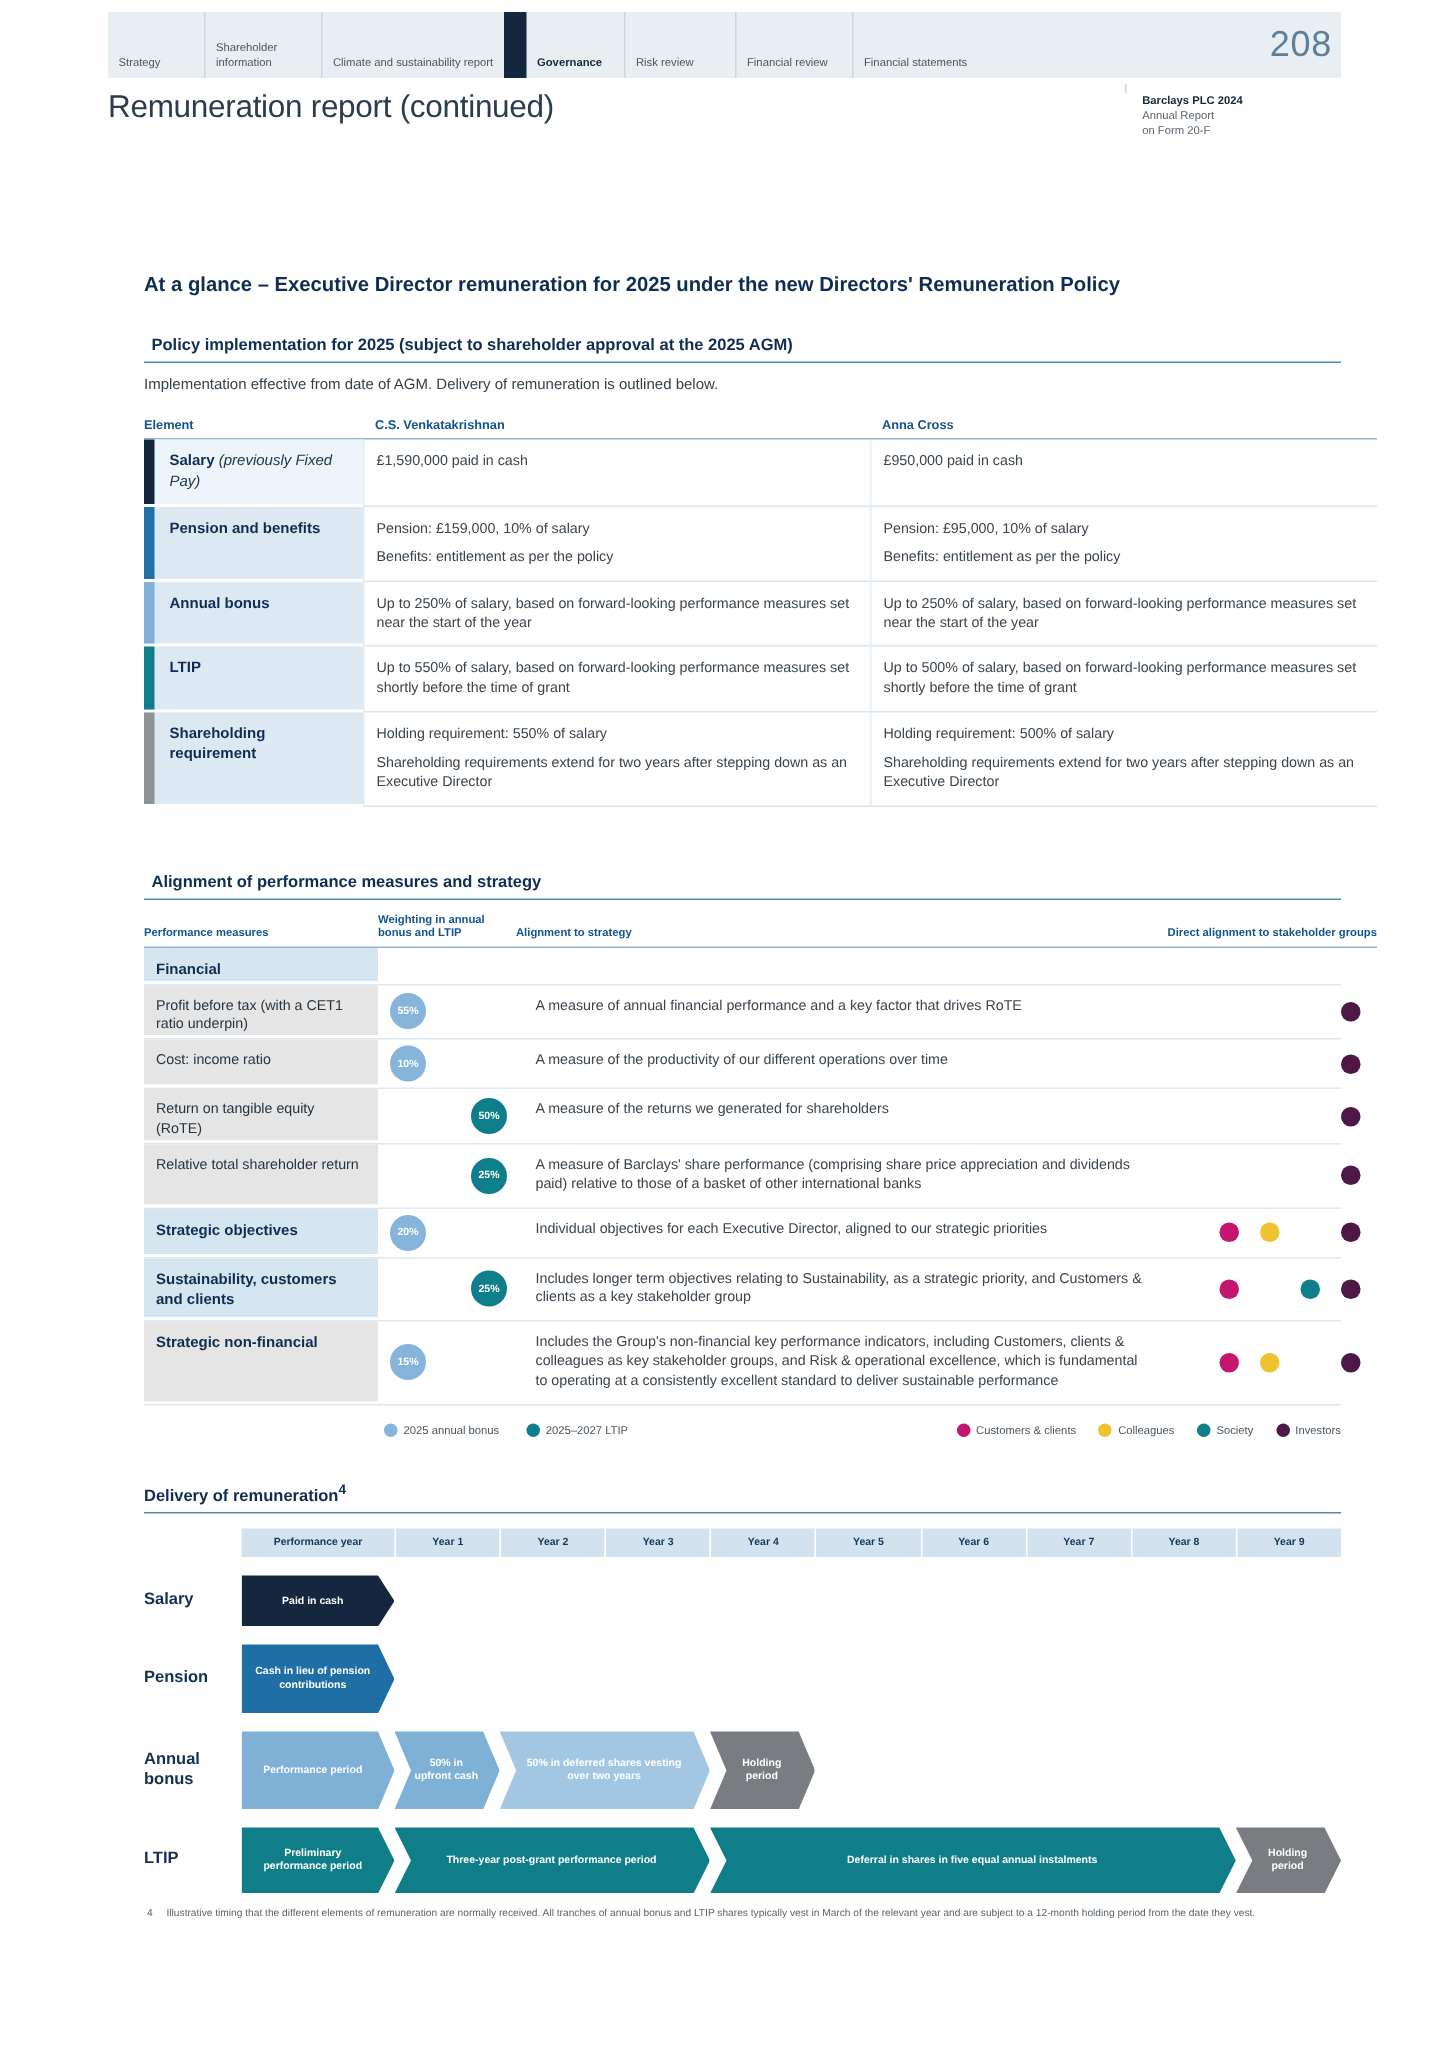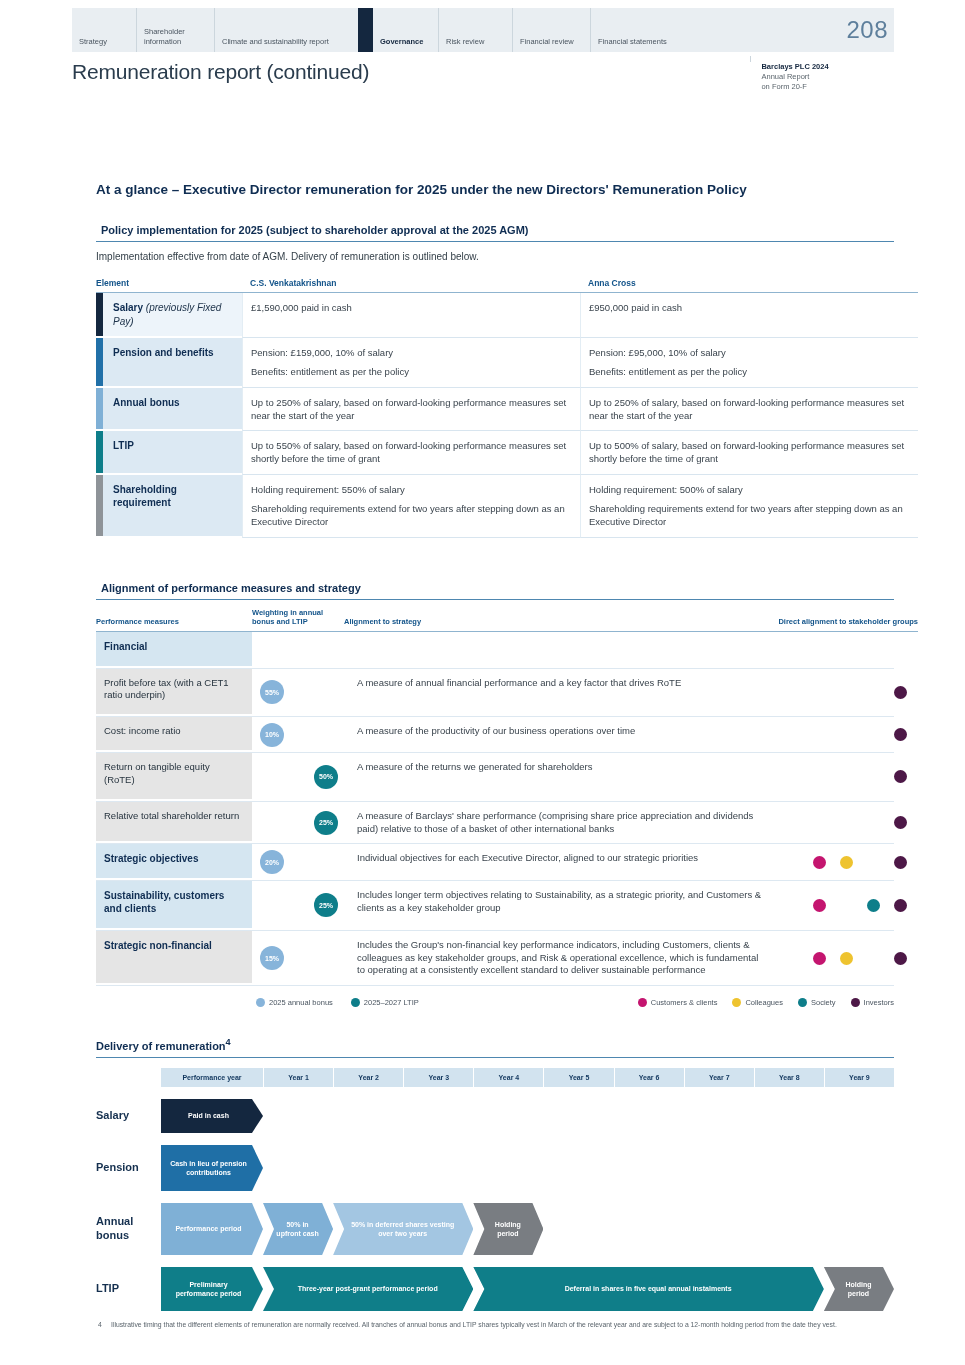--- a/index.html
+++ b/index.html
@@ -23,21 +23,21 @@
     font-size:7.5px;
     color:#4a5560;
   }
   .nav-item {
     display:flex; align-items:flex-end;
     padding:5px 7px 6px 7px;
     border-left:1px solid #ccd6dd;
     line-height:1.25;
   }
   .nav-item:first-child { border-left:none; }
-  .w-strategy{width:64px}.w-shareholder{width:78px}.w-climate{width:144px}
+  .w-strategy{width:64px}.w-shareholder{width:78px}.w-climate{width:122px}
   .w-governance{width:80px}.w-risk{width:74px}.w-finrev{width:78px}.w-finstat{width:86px}
   .nav-item.active {
     border-left:15px solid #14273f;
     font-weight:bold; color:#14273f;
   }
   .nav-spacer { flex:1; }
   .nav-brand {
     border-left:1px solid #ccd6dd;
     padding:6px 10px 0 10px;
     line-height:1.3;
@@ -112,21 +112,21 @@
   .a-head > div {
     font-size:7.5px; font-weight:bold; color:#13548a;
     display:flex; align-items:flex-end;
     padding:4px 0 4px 0;
     border-bottom:1px solid #8fb4cf;
     line-height:1.3;
   }
   .a-head .hd-stake { justify-content:flex-end; text-align:right; }
   .a-row { border-bottom:1px solid #dde8f1; }
   .a-measure {
-    padding:8px 10px 12px 8px;
+    padding:8px 10px 0 8px;
     font-size:9.5px; color:#27343f; line-height:1.35;
     border-bottom:2px solid #ffffff;
   }
   .a-measure.cat { font-weight:bold; color:#0f2d52; font-size:10px; }
   .tint-1 { background:#d5e6f1; }
   .tint-2 { background:#e5e5e5; }
   .a-weight { display:flex; align-items:center; padding:4px 2px; }
   .wcircle {
     width:24px; height:24px; border-radius:50%;
     color:#fff; font-size:7px; font-weight:bold;
@@ -339,21 +339,21 @@
             <span class="dot investors"></span>
           </span>
       </div>
     </div>
 
     <div class="a-row">
       <div class="a-measure tint-2">Cost: income ratio</div>
       <div class="a-weight">
         <span class="wcircle bonus">10%</span>
       </div>
-      <div class="a-text">A measure of the productivity of our business operations over time</div>
+      <div class="a-text">A measure of the productivity of our different operations over time</div>
       <div class="a-dots">
         <span class="dot-grid">
             <span class="dot investors"></span>
           </span>
       </div>
     </div>
 
     <div class="a-row">
       <div class="a-measure tint-2">Return on tangible equity (RoTE)</div>
       <div class="a-weight">

